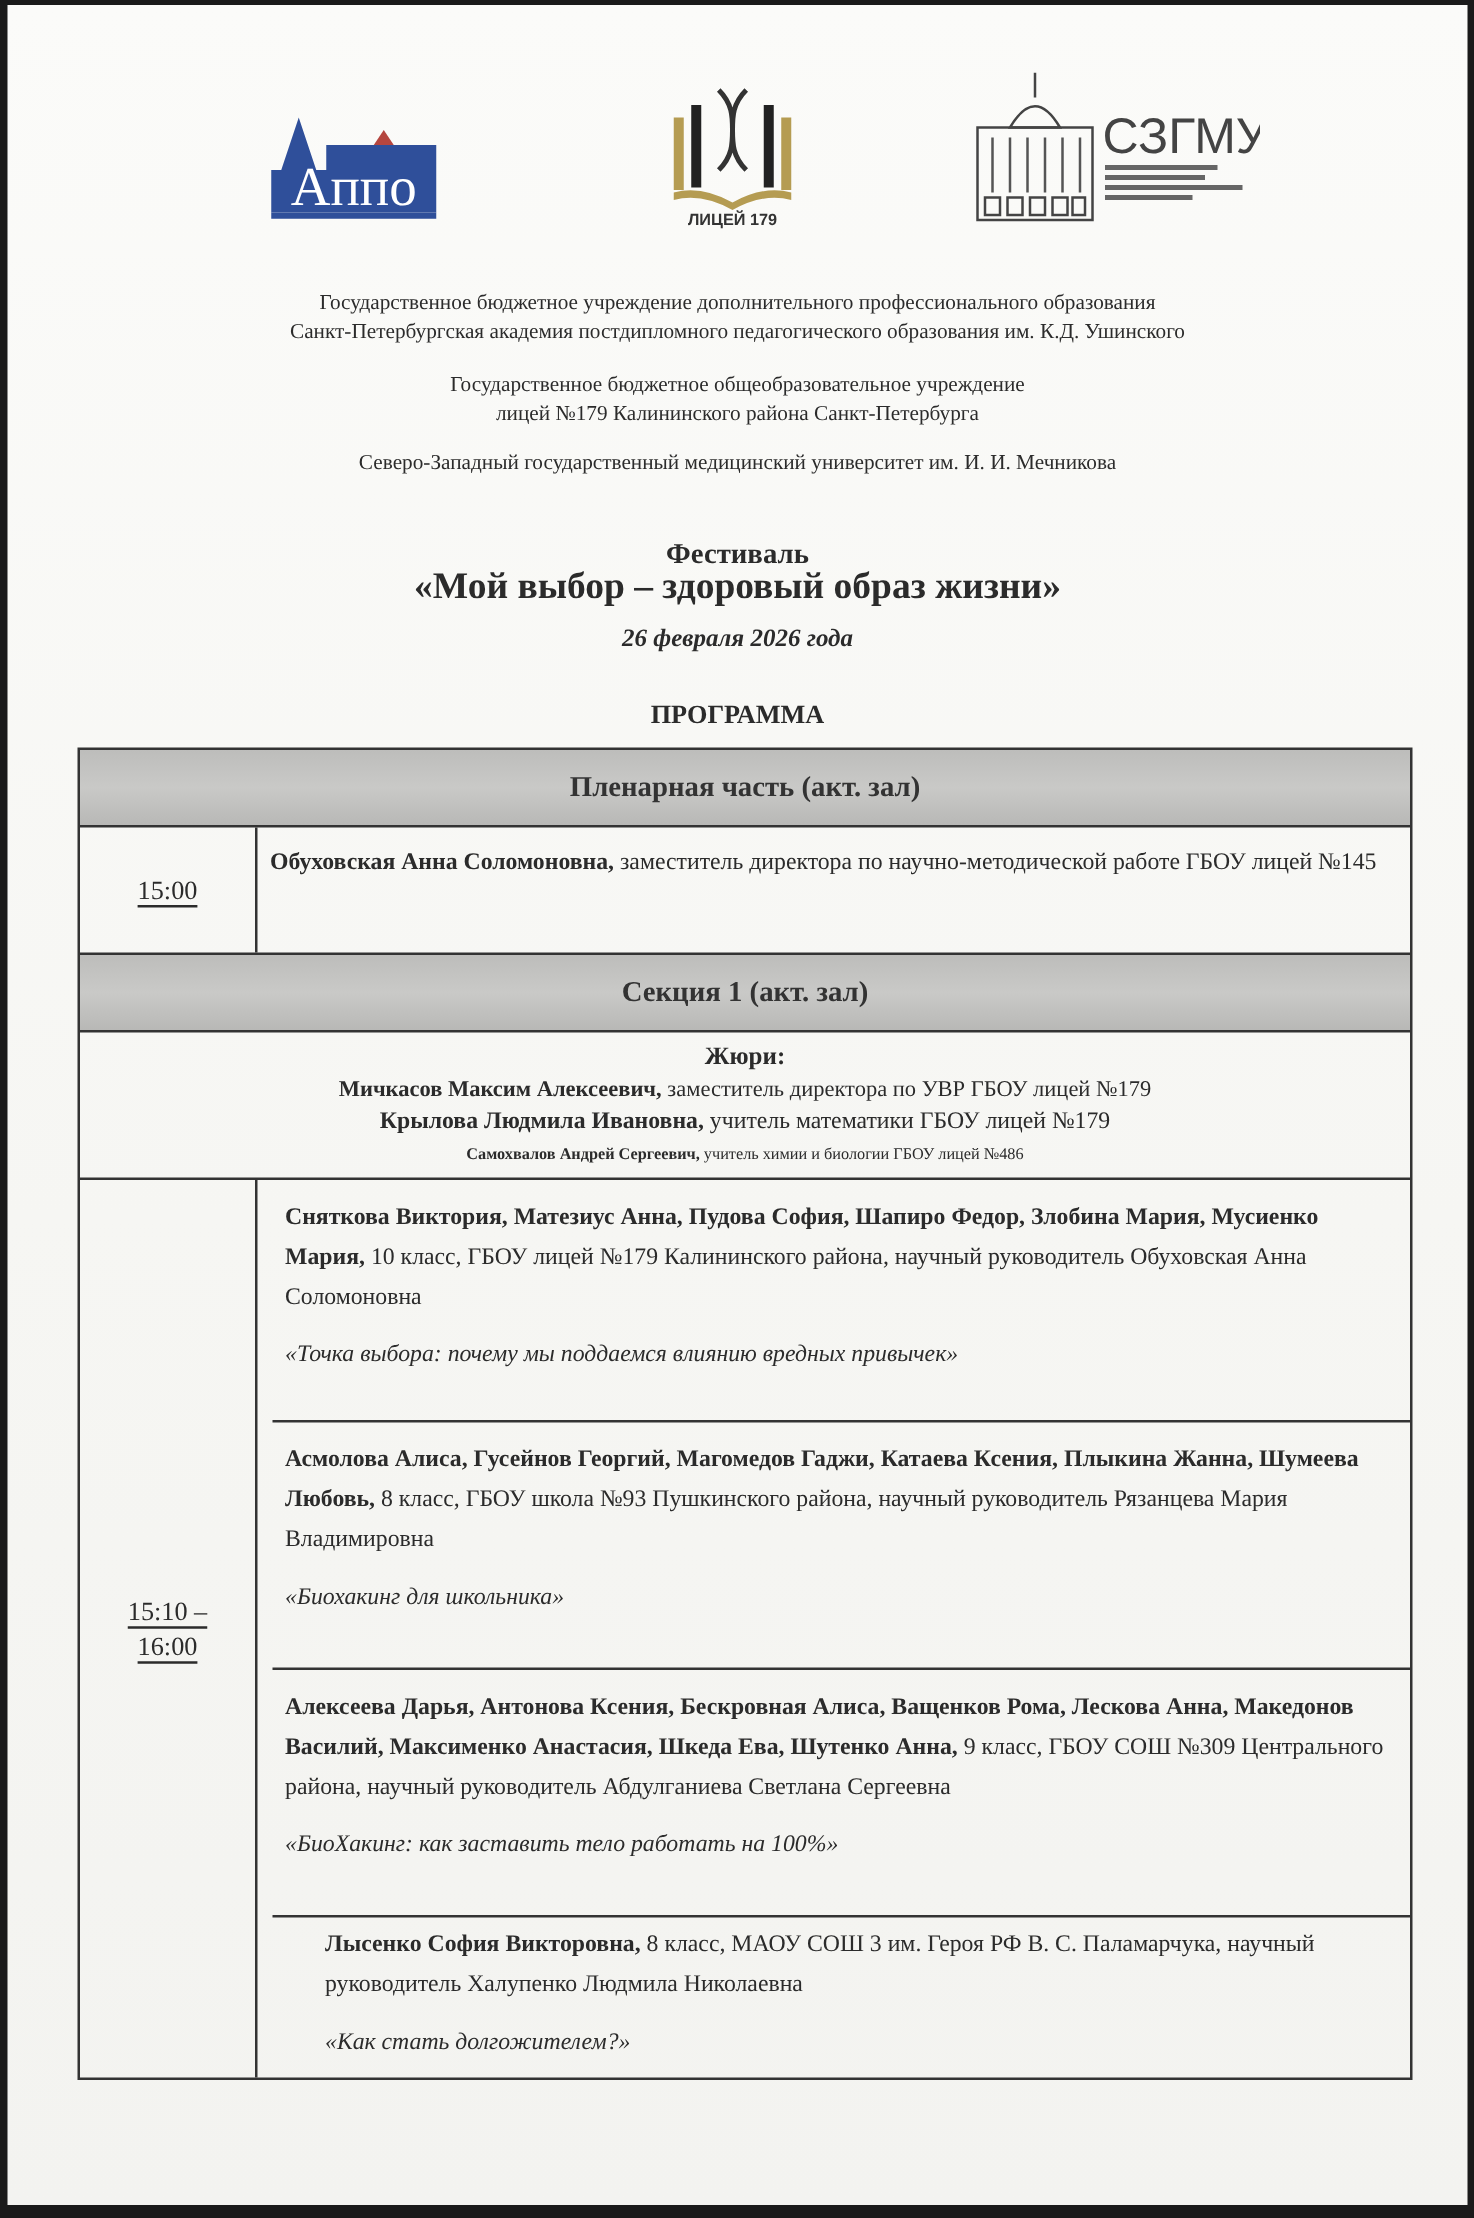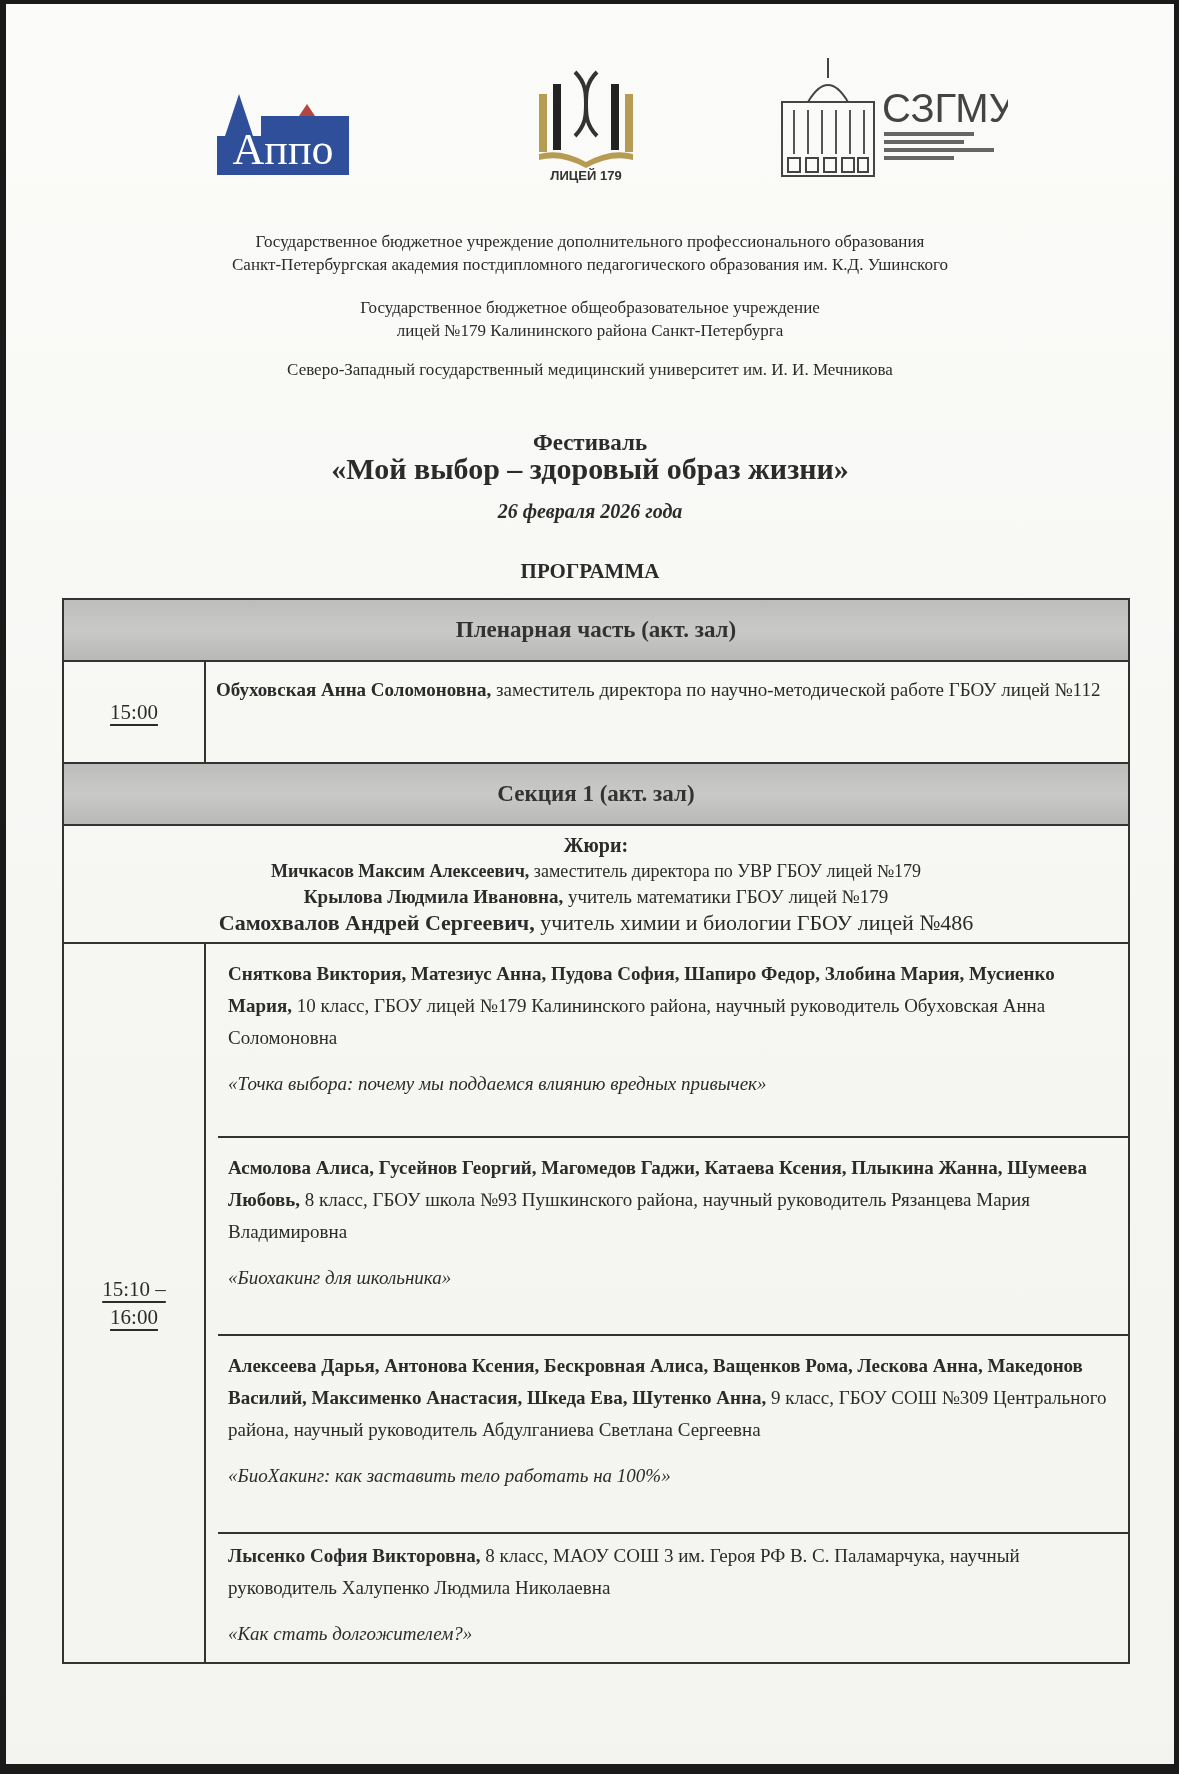--- a/index.html
+++ b/index.html
@@ -53,21 +53,21 @@
     text-align: center; font-size: 21px; line-height: 28px;
   }
   .time-cell span { text-decoration: underline; text-underline-offset: 5px; }
   .content-cell { flex: 1; padding: 12px 12px 12px 10px; font-size: 19px; line-height: 32px; }
   .b { font-weight: bold; }
   .topic { font-style: italic; margin-top: 14px; }
   .jury { text-align: center; padding: 6px 12px 6px; border-bottom: 2px solid #333; font-size: 18px; line-height: 26px; }
   .jury-title { font-weight: bold; font-size: 20px; }
   .sub-list { flex: 1; display: flex; flex-direction: column; padding-left: 12px; }
   .sub { border-bottom: 2px solid #333; padding: 14px 12px 12px 10px; font-size: 19px; line-height: 32px; }
-  .sub:last-child { border-bottom: none; }
+  .sub:last-child { border-bottom: none; margin-left: 32px; }
   .last-row { border-bottom: none; }
 </style>
 </head>
 <body>
 
 <div class="paper">
 
   <div class="logos">
     <svg class="logo logo-appo" viewBox="0 0 145 96">
       <polygon points="6,52 14,52 28,10 42,52 50,52 50,32 138,32 138,86 6,86" fill="#2f4f9a"></polygon>
@@ -127,29 +127,29 @@
   <div class="centered date">26 февраля 2026 года</div>
   <div class="centered prog">ПРОГРАММА</div>
 
   <div class="table">
     <div class="section-head">Пленарная часть (акт. зал)</div>
     <div class="row" style="height:100px;">
       <div class="time-cell">
           <span>15:00</span>
         </div>
       <div class="content-cell">
-        <span class="b">Обуховская Анна Соломоновна,</span><span> заместитель директора по научно-методической работе ГБОУ лицей №112</span>
+        <span class="b">Обуховская Анна Соломоновна,</span><span> заместитель директора по научно-методической работе ГБОУ лицей №145</span>
       </div>
     </div>
     <div class="section-head">Секция 1 (акт. зал)</div>
     <div class="jury">
       <div class="jury-title">Жюри:</div>
       <div><span class="b">Мичкасов Максим Алексеевич,</span><span> заместитель директора по УВР ГБОУ лицей №179</span></div>
       <div style="font-size:19px;"><span class="b">Крылова Людмила Ивановна,</span><span> учитель математики ГБОУ лицей №179</span></div>
-      <div style="font-size:22px;text-align:center;"><span class="b">Самохвалов Андрей Сергеевич,</span><span> учитель химии и биологии ГБОУ лицей №486</span></div>
+      <div style="font-size:13px;text-align:center;"><span class="b">Самохвалов Андрей Сергеевич,</span><span> учитель химии и биологии ГБОУ лицей №486</span></div>
     </div>
     <div class="row last-row">
       <div class="time-cell">
         <div><span>15:10 –</span><br><span>16:00</span></div>
       </div>
       <div class="sub-list">
         <div class="sub" style="height:166px;">
           <span class="b">Сняткова Виктория, Матезиус Анна, Пудова София, Шапиро Федор, Злобина Мария, Мусиенко Мария,</span><span> 10 класс, ГБОУ лицей №179 Калининского района, научный руководитель Обуховская Анна Соломоновна</span>
           <div class="topic">«Точка выбора: почему мы поддаемся влиянию вредных привычек»</div>
         </div>

